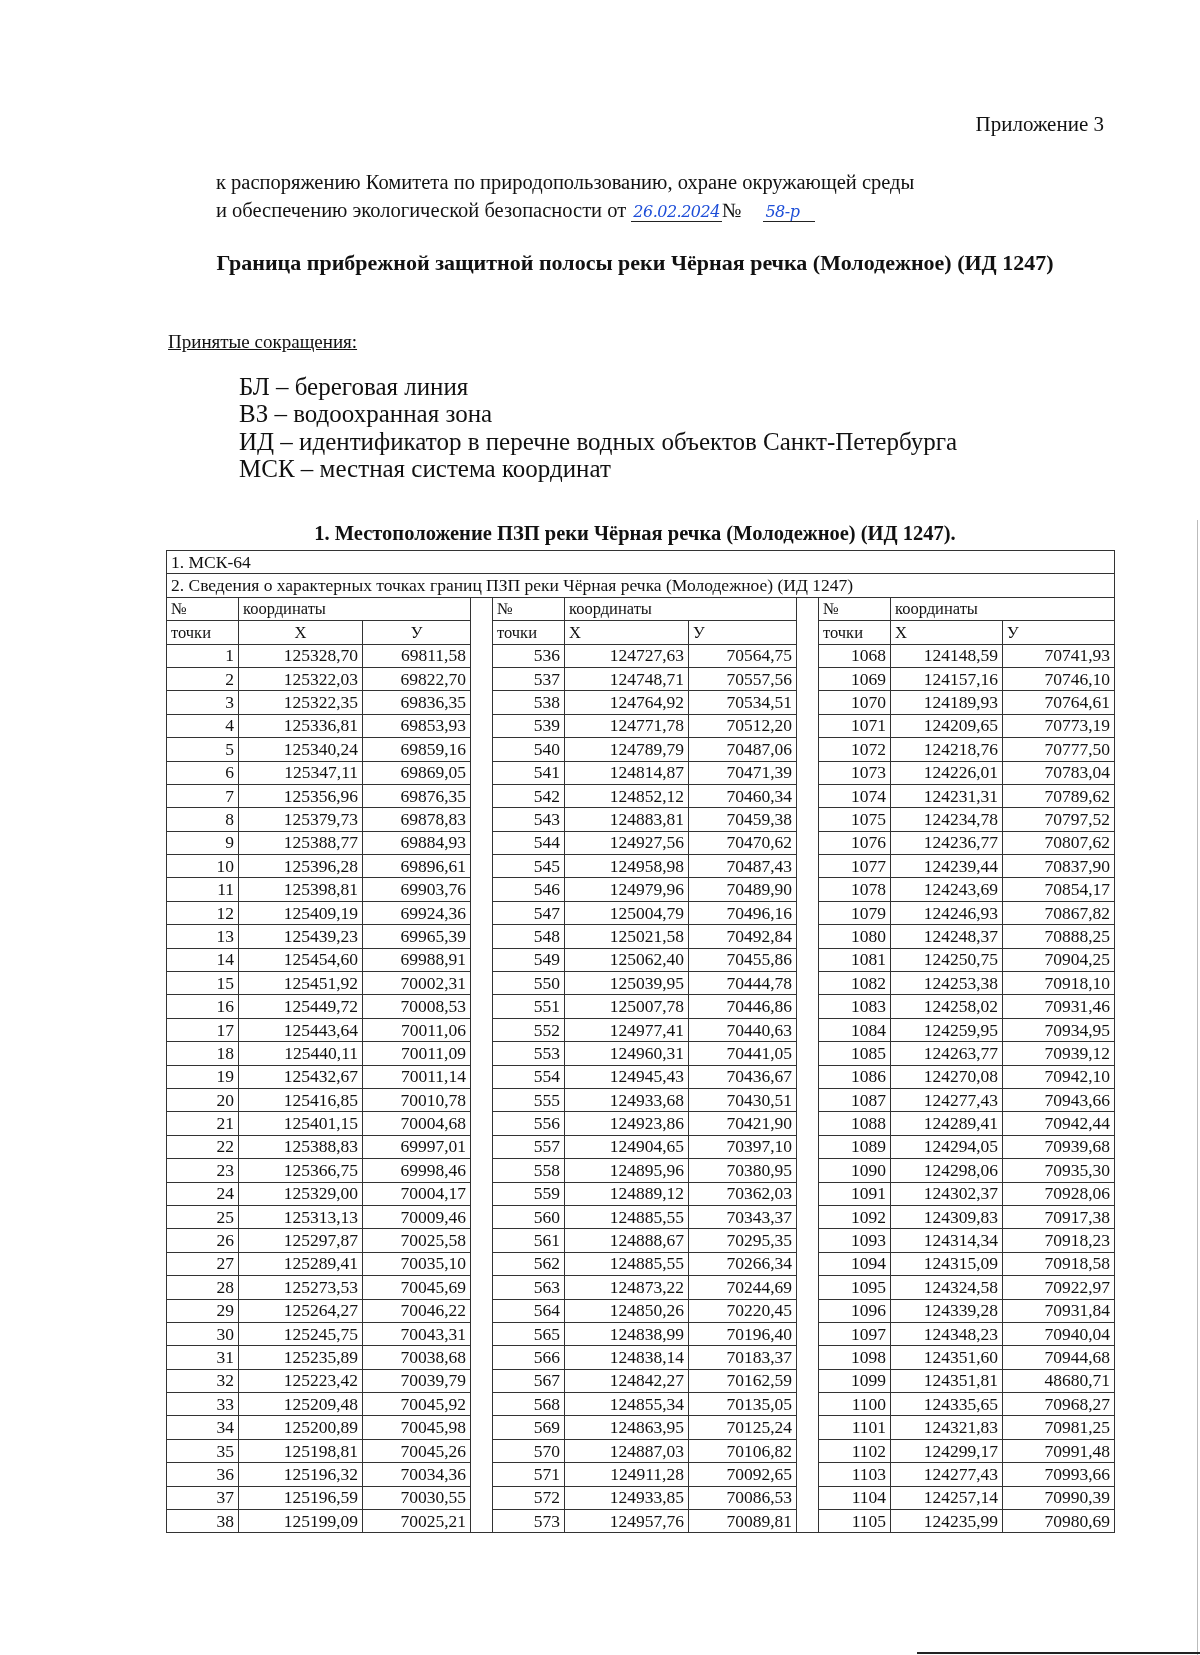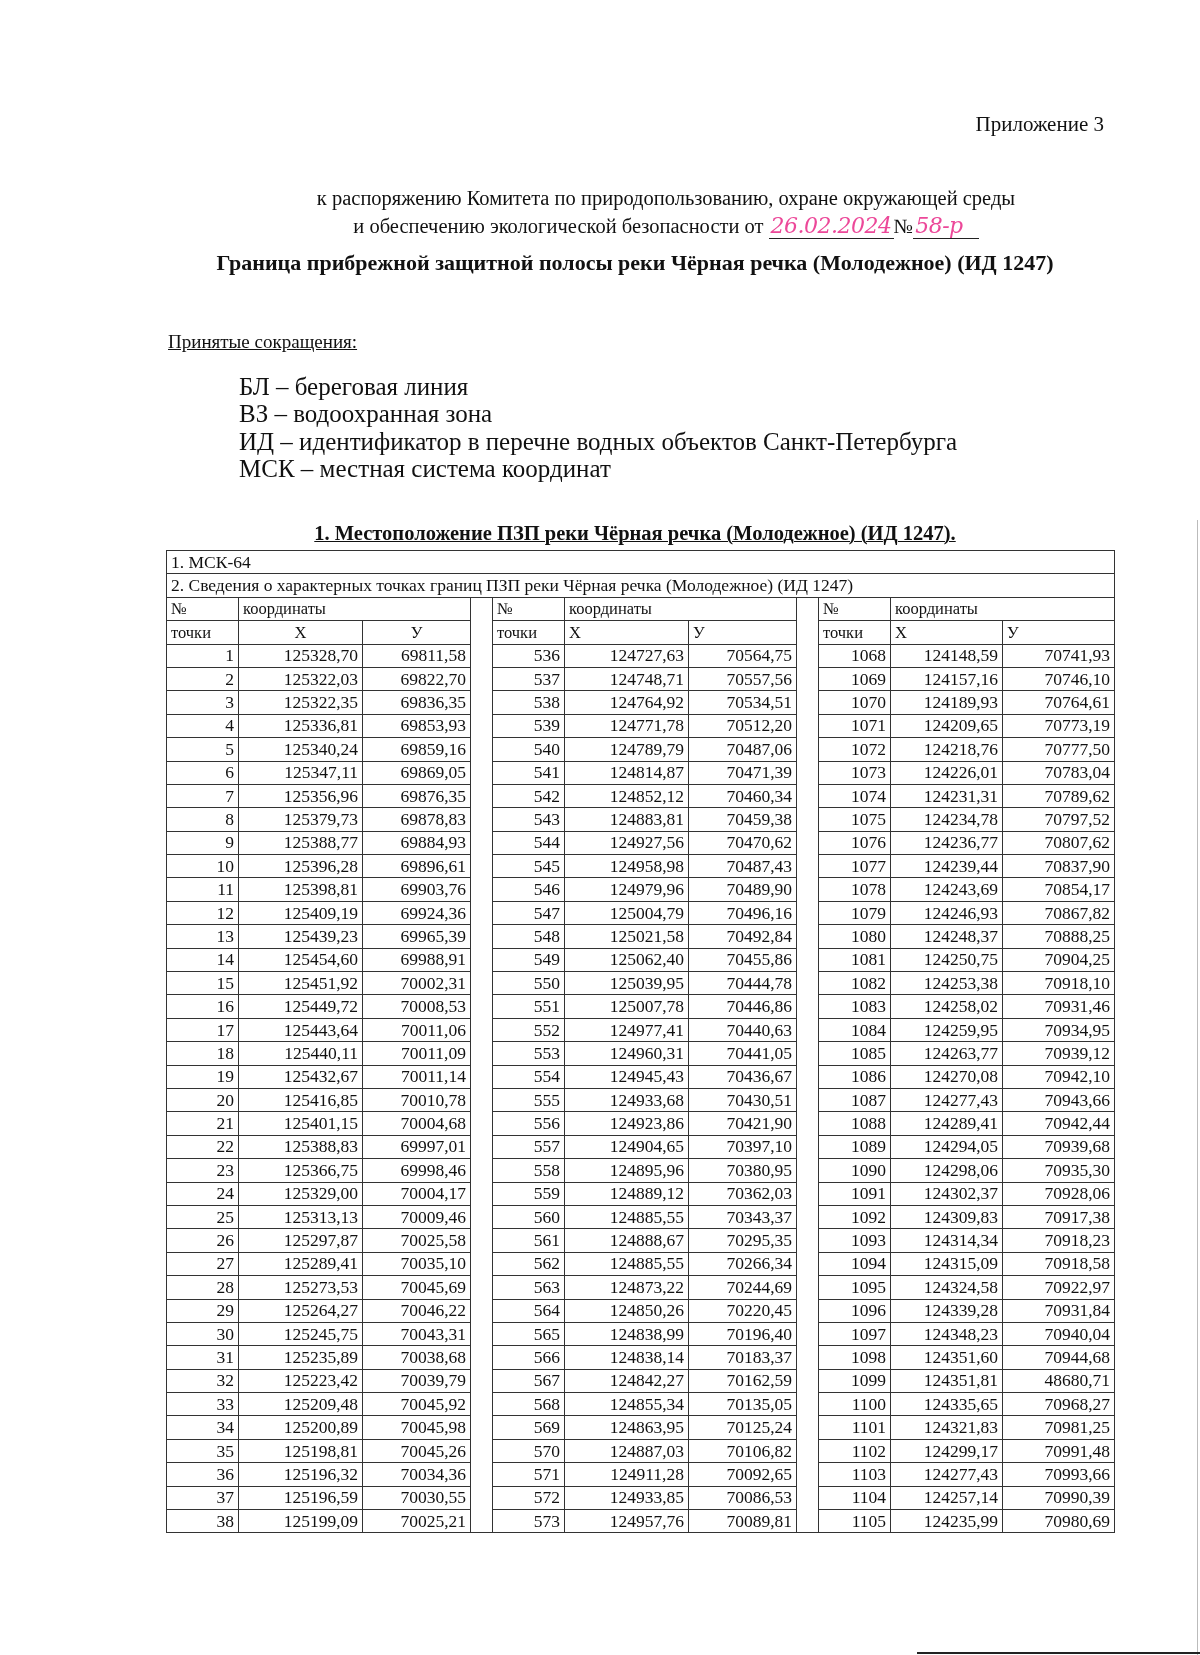--- a/index.html
+++ b/index.html
@@ -2,28 +2,28 @@
 <html><head>
   <meta charset="utf-8">
   <style>
     html, body { margin: 0; padding: 0; }
     body {
       width: 1200px; height: 1655px; background: #ffffff; position: relative;
       font-family: "Liberation Serif", "DejaVu Serif", serif; color: #111;
       overflow: hidden;
     }
     .appendix { position: absolute; top: 112px; right: 96px; font-size: 21px; }
-    .order { position: absolute; top: 184px; right: 84px; width: 900px; text-align: center; font-size: 20.5px; line-height: 28px; }
-    .hand { font-family: "DejaVu Serif", serif; font-style: italic; font-size: 22px; color: #ec4899; border-bottom: 1.5px solid #222; padding: 0 2px; letter-spacing: -0.5px; }
-    .hand.num { margin-left: 0; padding-right: 16px; font-style: italic; }
+    .order { position: absolute; top: 168px; right: 84px; width: 900px; text-align: left; font-size: 20.5px; line-height: 28px; }
+    .hand { font-family: "DejaVu Serif", serif; font-style: italic; font-size: 16px; color: #1d4ed8; border-bottom: 1.5px solid #222; padding: 0 2px; letter-spacing: -0.5px; }
+    .hand.num { margin-left: 22px; padding-right: 16px; font-style: italic; }
     .title { position: absolute; top: 249px; left: 160px; width: 950px; text-align: center; font-weight: bold; font-size: 22px; line-height: 27px; }
     .abbr-head { position: absolute; top: 331px; left: 168px; font-size: 19px; text-decoration: underline; }
     .abbr-list { position: absolute; top: 357px; left: 223px; font-size: 25px; line-height: 27.4px; margin: 16px; padding: 0; list-style: none; }
     .section-title { position: absolute; top: 522px; left: 160px; width: 950px; text-align: center; font-weight: bold; font-size: 20.5px; }
-    .section-title span { text-decoration: underline; text-decoration-thickness: 1px; }
+    .section-title span { text-decoration-thickness: 1px; }
     table.coords {
       position: absolute; top: 550px; left: 166px; width: 948px;
       border-collapse: collapse; font-size: 17.5px; table-layout: fixed;
     }
     table.coords td { border: 1px solid #333; padding: 0 4px; height: 22.4px; line-height: 21px; white-space: nowrap; overflow: hidden; }
     table.coords td.full { text-align: left; margin-top: 40px; }
     td.num { text-align: right; }
     td.xv, td.yv { text-align: right; padding-right: 6px; }
     td.hd { text-align: left; font-size: 16.5px; }
     td.hdc { text-align: center; }

